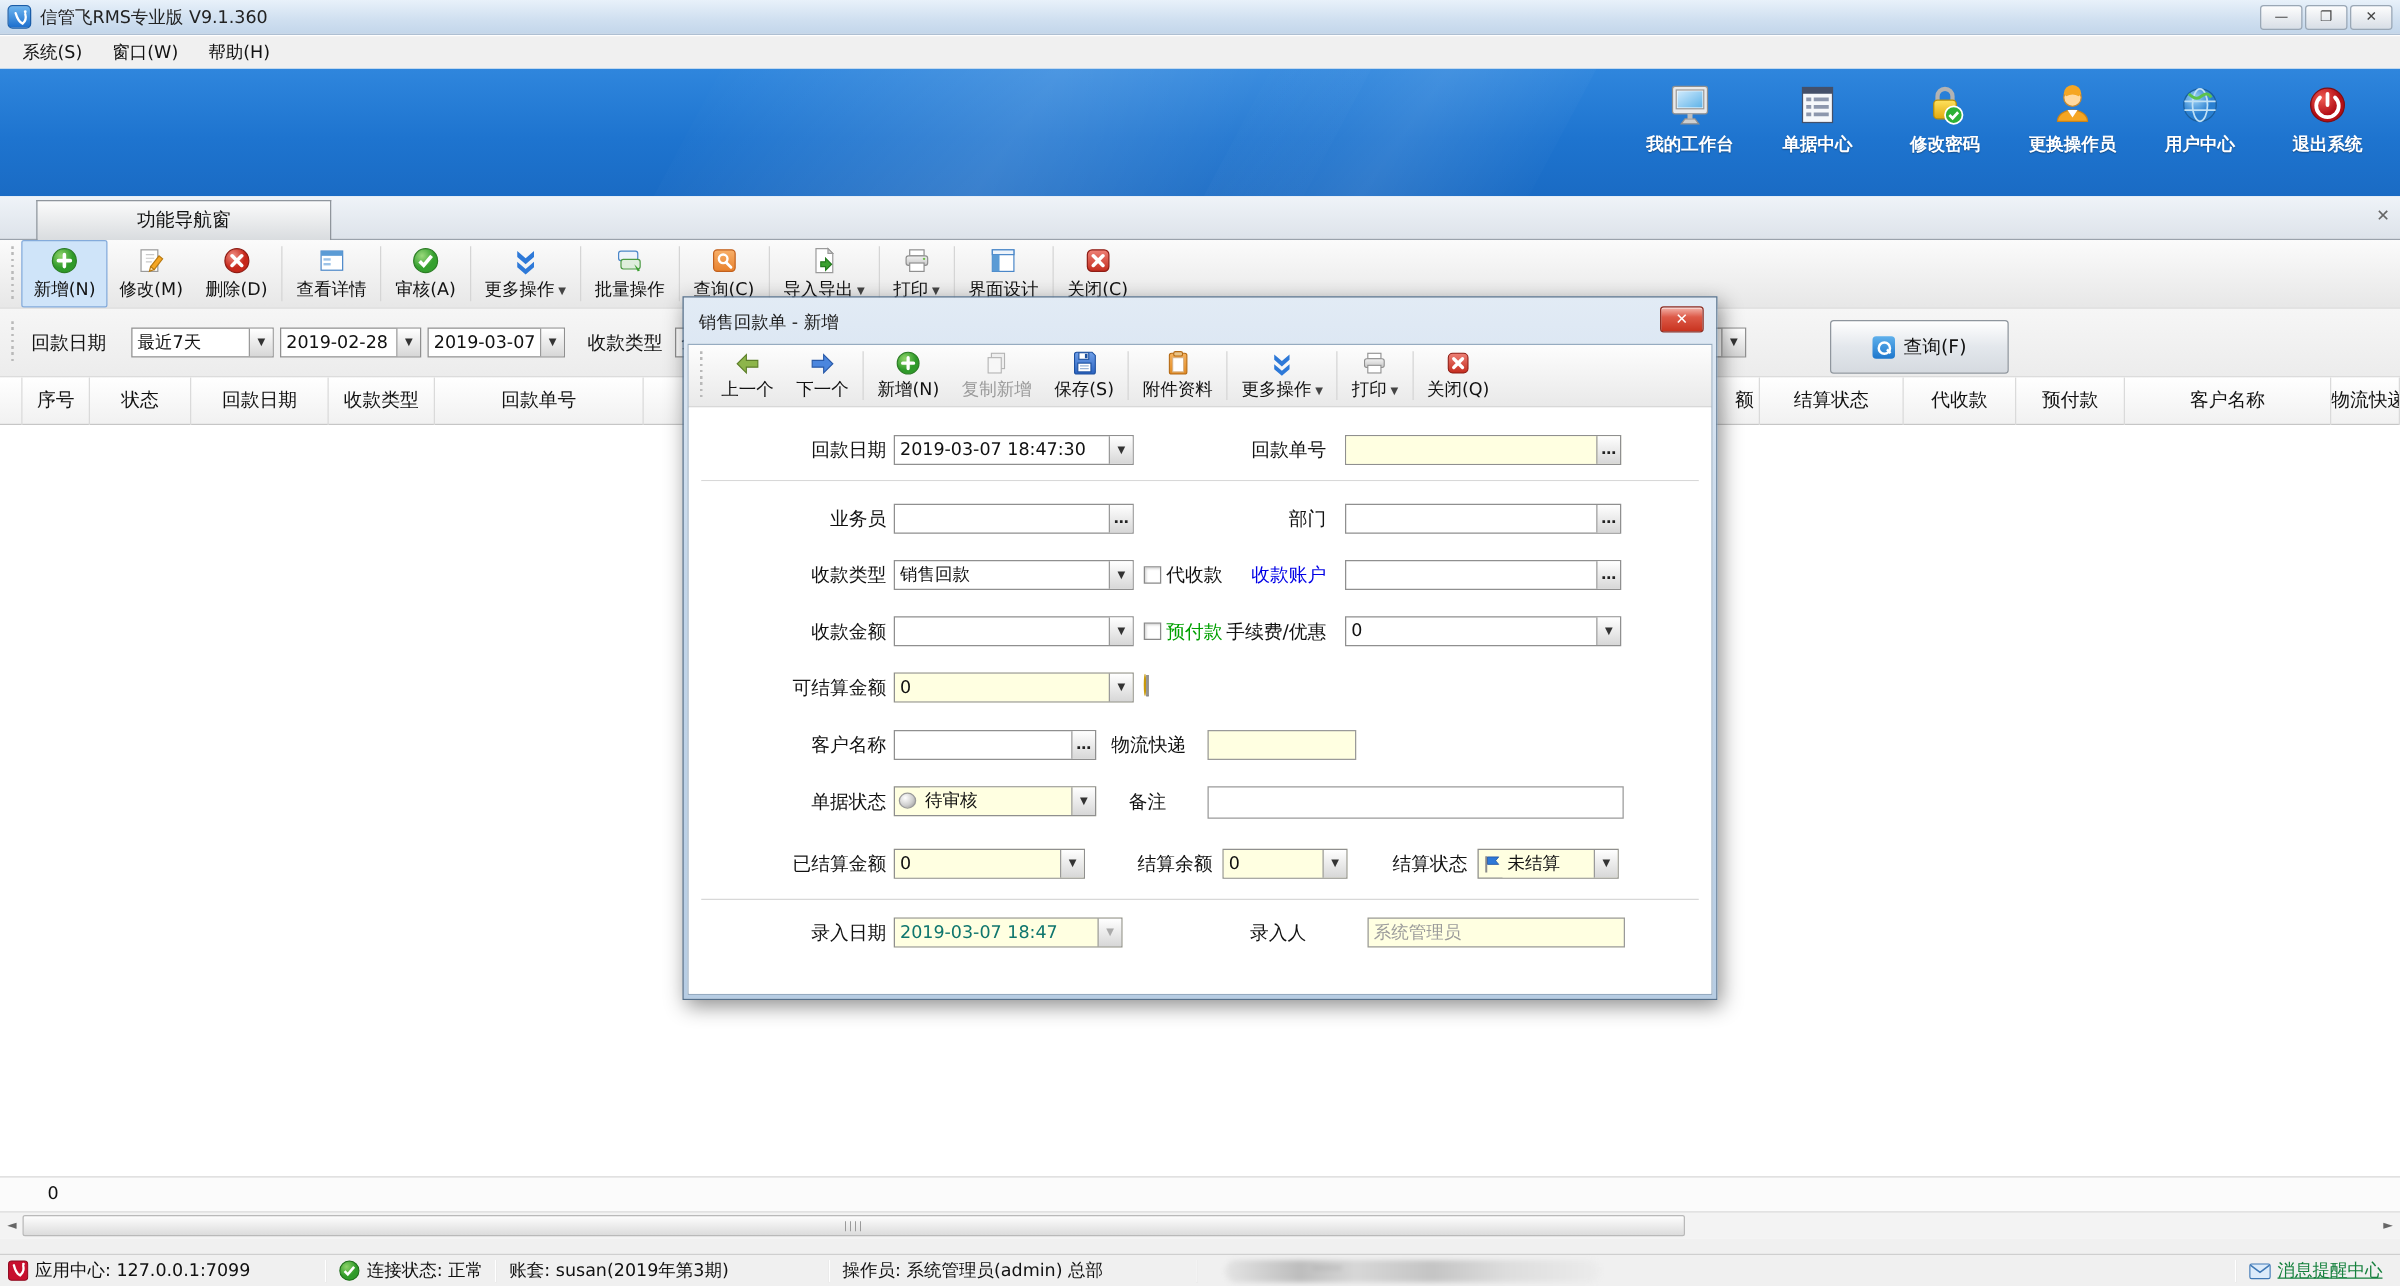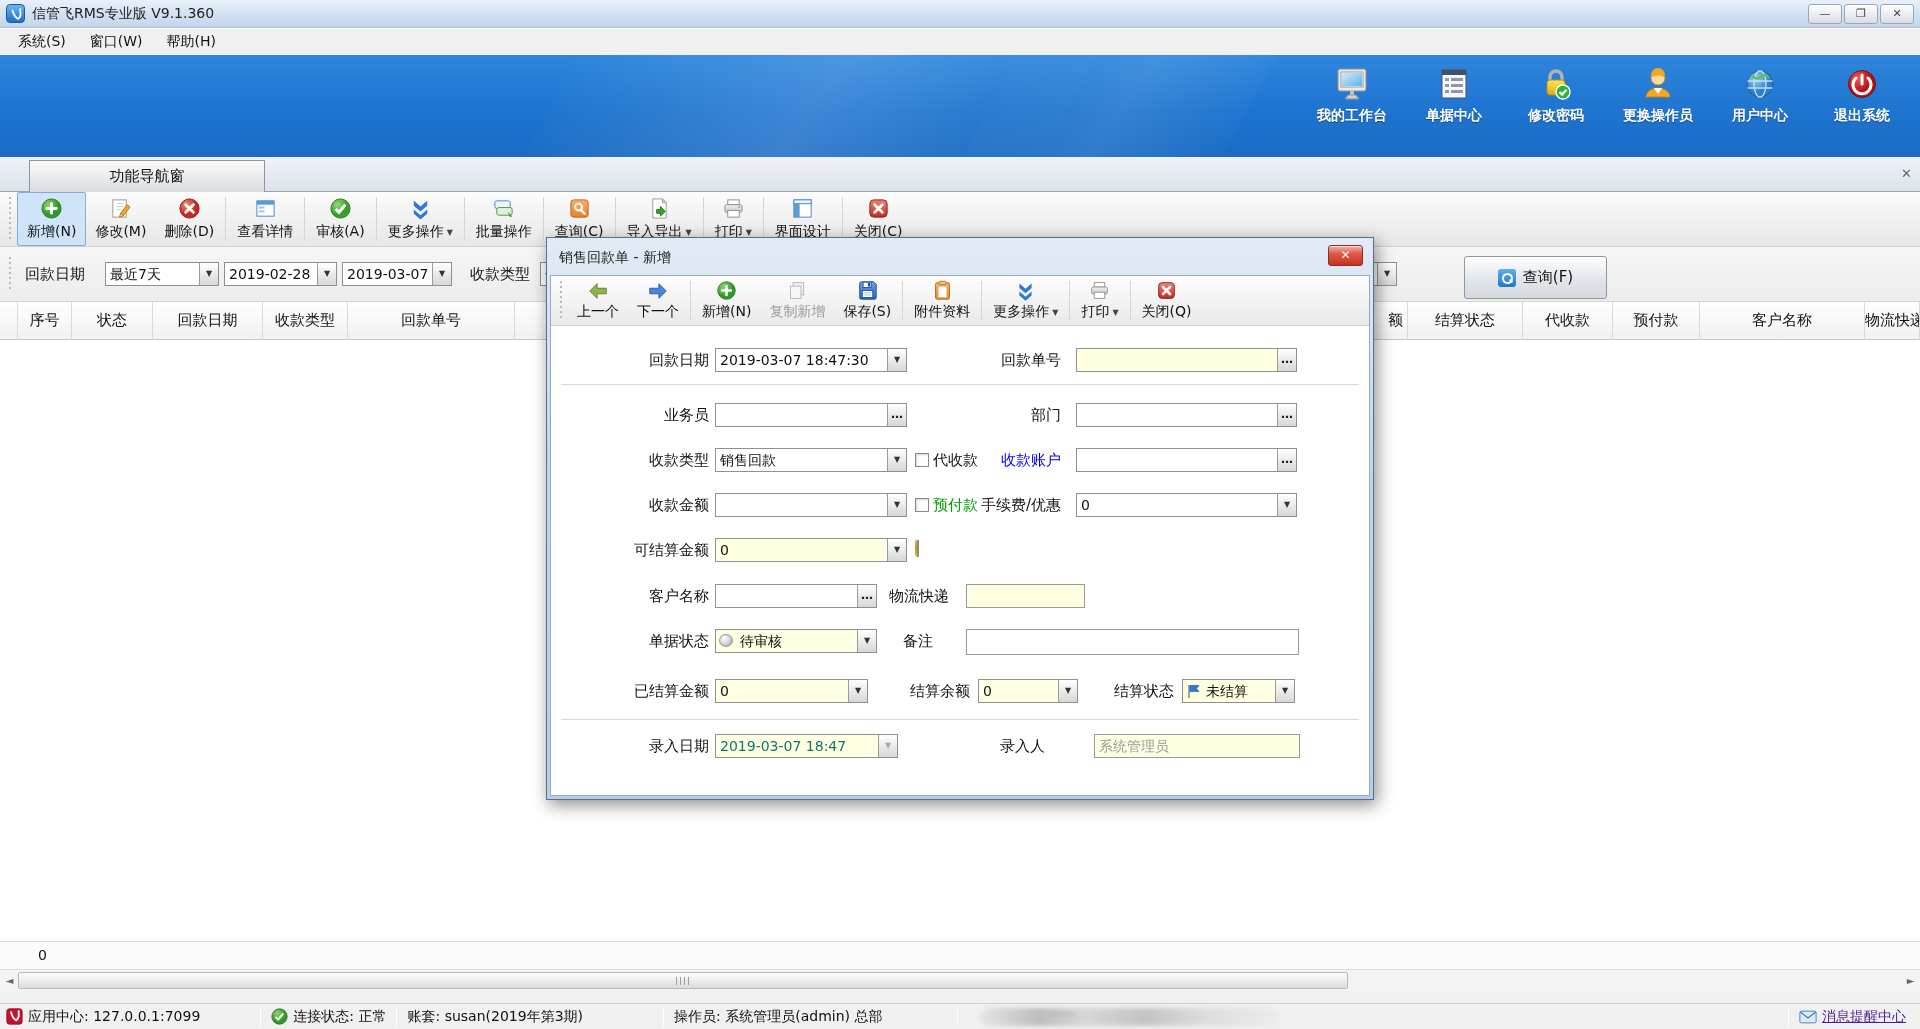--- a/index.html
+++ b/index.html
@@ -98,21 +98,21 @@
 
   
   .statusbar { position:absolute; left:0; top:1003px; width:1920px; height:26px; background:#f0f0f0;
     border-top:1px solid #cfcfcf; display:flex; align-items:center; font-size:14px; }
   .sb-sep { width:1px; height:18px; background:#c3c3c3; border-right:1px solid #fff; margin:0 10px; }
   .sb-item { display:flex; align-items:center; gap:5px; white-space:nowrap; }
   .sb-blur { width:300px; height:18px; border-radius:9px; margin-left:12px;
     background:linear-gradient(90deg,#e4e4e4,#bdbdbd 20%,#d7d7d7 35%,#c4c4c4 55%,#dddddd 75%,#ececec);
     filter:blur(2px); position:relative; }
   .sb-blur::after { content:"......"; position:absolute; left:70px; top:-4px; color:#777; font-size:12px; }
-  .sb-link { text-decoration:underline; color:#4c1d95; }
+  .sb-link { text-decoration:underline; color:#15803d; }
   .sb-spring { flex:1; }
 
   
   .dialog { position:absolute; left:546px; top:237px; width:828px; height:563px; z-index:50;
     background:linear-gradient(#e2ebf5,#c3d6ea 40%,#b7cde4); border:1px solid #55708c; border-radius:0;
     box-shadow:3px 5px 16px rgba(0,0,0,.45); padding:3px; }
   .dlg-title { height:34px; display:flex; align-items:center; padding-left:9px; font-size:14px; color:#1c1c1c; position:relative; }
   .dlg-close { position:absolute; right:7px; top:4px; width:35px; height:21px;
     background:linear-gradient(#f4b5ac,#dd5a48 40%,#c8331f); border:1px solid #8e2e23; border-radius:3px;
     color:#fff; font-weight:bold; font-size:12px; line-height:19px; text-align:center; box-shadow:inset 0 1px 0 rgba(255,255,255,.55); }

